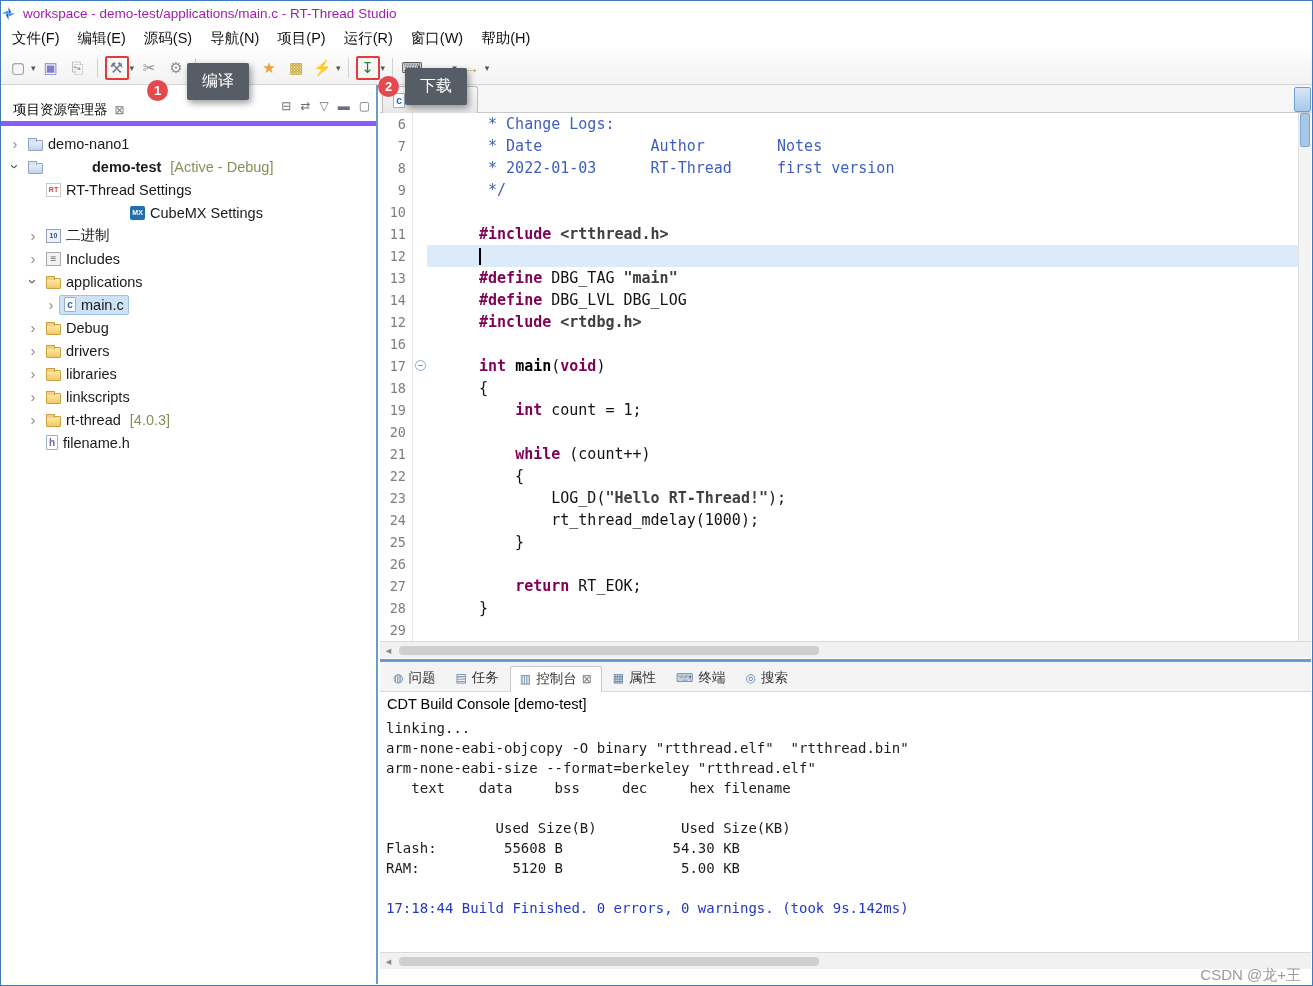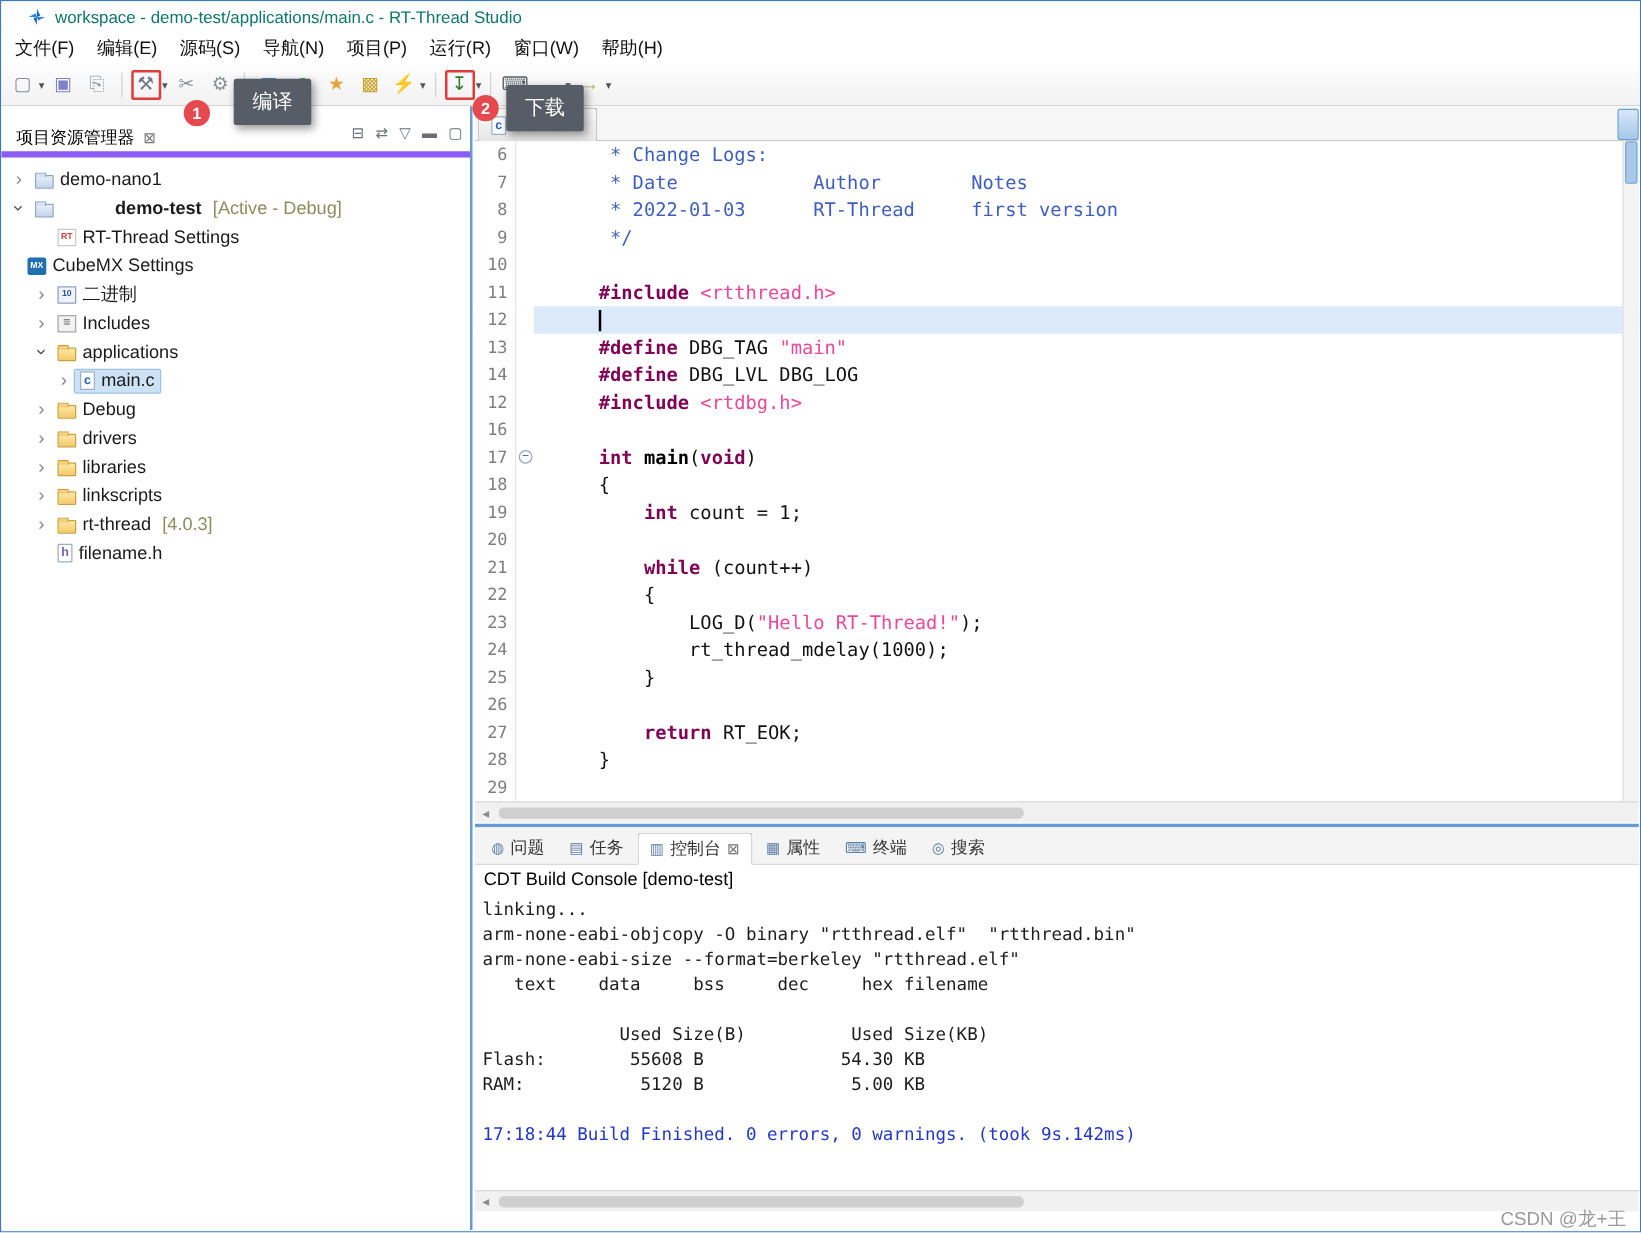--- a/index.html
+++ b/index.html
@@ -1,20 +1,20 @@
 <!DOCTYPE html>
 <html><head>
 <meta charset="utf-8">
 <style>
   * { margin:0; padding:0; box-sizing:border-box; }
   html,body { width:1313px; height:986px; background:#fff; font-family:"Liberation Sans",sans-serif; overflow:hidden; }
   #window { position:relative; width:1313px; height:986px; border:1px solid #3f79c0; background:#fff; overflow:hidden; }
 
   
-  .titlebar { height:24px; display:flex; align-items:center; gap:7px; padding-left:21px; font-size:13.5px; color:#0f766e; background:#fff; }
+  .titlebar { height:24px; display:flex; align-items:center; gap:7px; padding-left:0; font-size:13.5px; color:#a21caf; background:#fff; }
   .menubar { height:26px; display:flex; align-items:center; padding-left:2px; font-size:14.5px; color:#111; background:#fff; }
   .menu-item { padding:3px 9px; cursor:default; }
   .toolbar { height:34px; display:flex; align-items:center; gap:3px; padding-left:5px; background:linear-gradient(#fdfdfd,#f2f2f2); border-bottom:1px solid #d6d6d6; }
   .tb-item { width:24px; height:24px; display:flex; align-items:center; justify-content:center; border-radius:2px; }
   .tb-item.boxed { border:2px solid #e23b3b; }
   .tb-glyph { font-size:15px; line-height:1; }
   .tb-dd { font-size:9px; color:#555; margin-left:-2px; }
   .tb-sep { width:1px; height:20px; background:#d2d2d2; margin:0 4px; }
 
   
@@ -55,21 +55,21 @@
   .tab-row-end { position:absolute; right:0; top:2px; width:17px; height:25px; background:linear-gradient(#d7e7f7,#a6c8ea); border:1px solid #6f9ed6; border-radius:2px; }
 
   .code-area { position:absolute; left:0; right:0; top:28px; height:528px; overflow:hidden; background:#fff; }
   .code-row { display:flex; height:22px; line-height:22px; font-family:"DejaVu Sans Mono",monospace; font-size:15px; }
   .code-row.current { background:#dcebfa; }
   .ln { width:32px; flex:none; text-align:right; padding-right:6px; color:#7f7f7f; font-size:13.5px; background:#fff; }
   .fold { width:15px; flex:none; border-left:1px solid #e6e6e6; background:#fff; position:relative; }
   .fold-minus { position:absolute; left:2px; top:5px; width:11px; height:11px; border:1px solid #93a9c0; border-radius:50%; color:#55677d; font-size:9px; line-height:9px; text-align:center; background:#fff; }
   .code-text { white-space:pre; padding-left:6px; color:#111;margin-left:46px; }
   .tk-k { color:#7f0055; font-weight:bold; }
-  .tk-s { color:#ec4899; }
+  .tk-s { color:#404040;font-weight:bold; }
   .tk-c { color:#3f5fbf; }
   .tk-p { color:#111; }
   .tk-f { color:#000; font-weight:bold; }
   .caret { display:inline-block; width:2px; height:17px; background:#000; vertical-align:middle; margin-right:-2px; }
 
   .editor-vscroll { position:absolute; right:0; top:28px; width:13px; height:528px; background:#f4f4f4; border-left:1px solid #e0e0e0; }
   .v-thumb { position:absolute; left:1px; right:1px; top:0; height:34px; background:#a8c8ea; border:1px solid #7aa6d8; border-radius:2px; }
   .hscroll { position:absolute; left:0; right:0; height:17px; background:#f1f1f1; border-top:1px solid #d9d9d9; display:flex; align-items:center; }
   .hs-arrow { width:17px; text-align:center; color:#8a8a8a; font-size:11px; }
   .h-thumb { height:9px; background:#cfcfcf; border-radius:4px; width:420px; margin-left:2px; }
@@ -211,21 +211,21 @@
             <span class="tree-dec">[Active - Debug]</span>
           </span>
         </div>
         <div class="tree-row" style="padding-left: 24px;">
           <span class="tree-arrow"></span>
           <span class="row-inner">
             <span class="ic ic-rt">RT</span>
             <span class="tree-label">RT-Thread Settings</span>
           </span>
         </div>
-        <div class="tree-row" style="">
+        <div class="tree-row" style=" justify-content: center;">
           <span class="tree-arrow"></span>
           <span class="row-inner">
             <span class="ic ic-mx">MX</span>
             <span class="tree-label">CubeMX Settings</span>
           </span>
         </div>
         <div class="tree-row" style="padding-left: 24px;">
           <span class="tree-arrow">›</span>
           <span class="row-inner">
             <span class="ic ic-bin">10</span>

